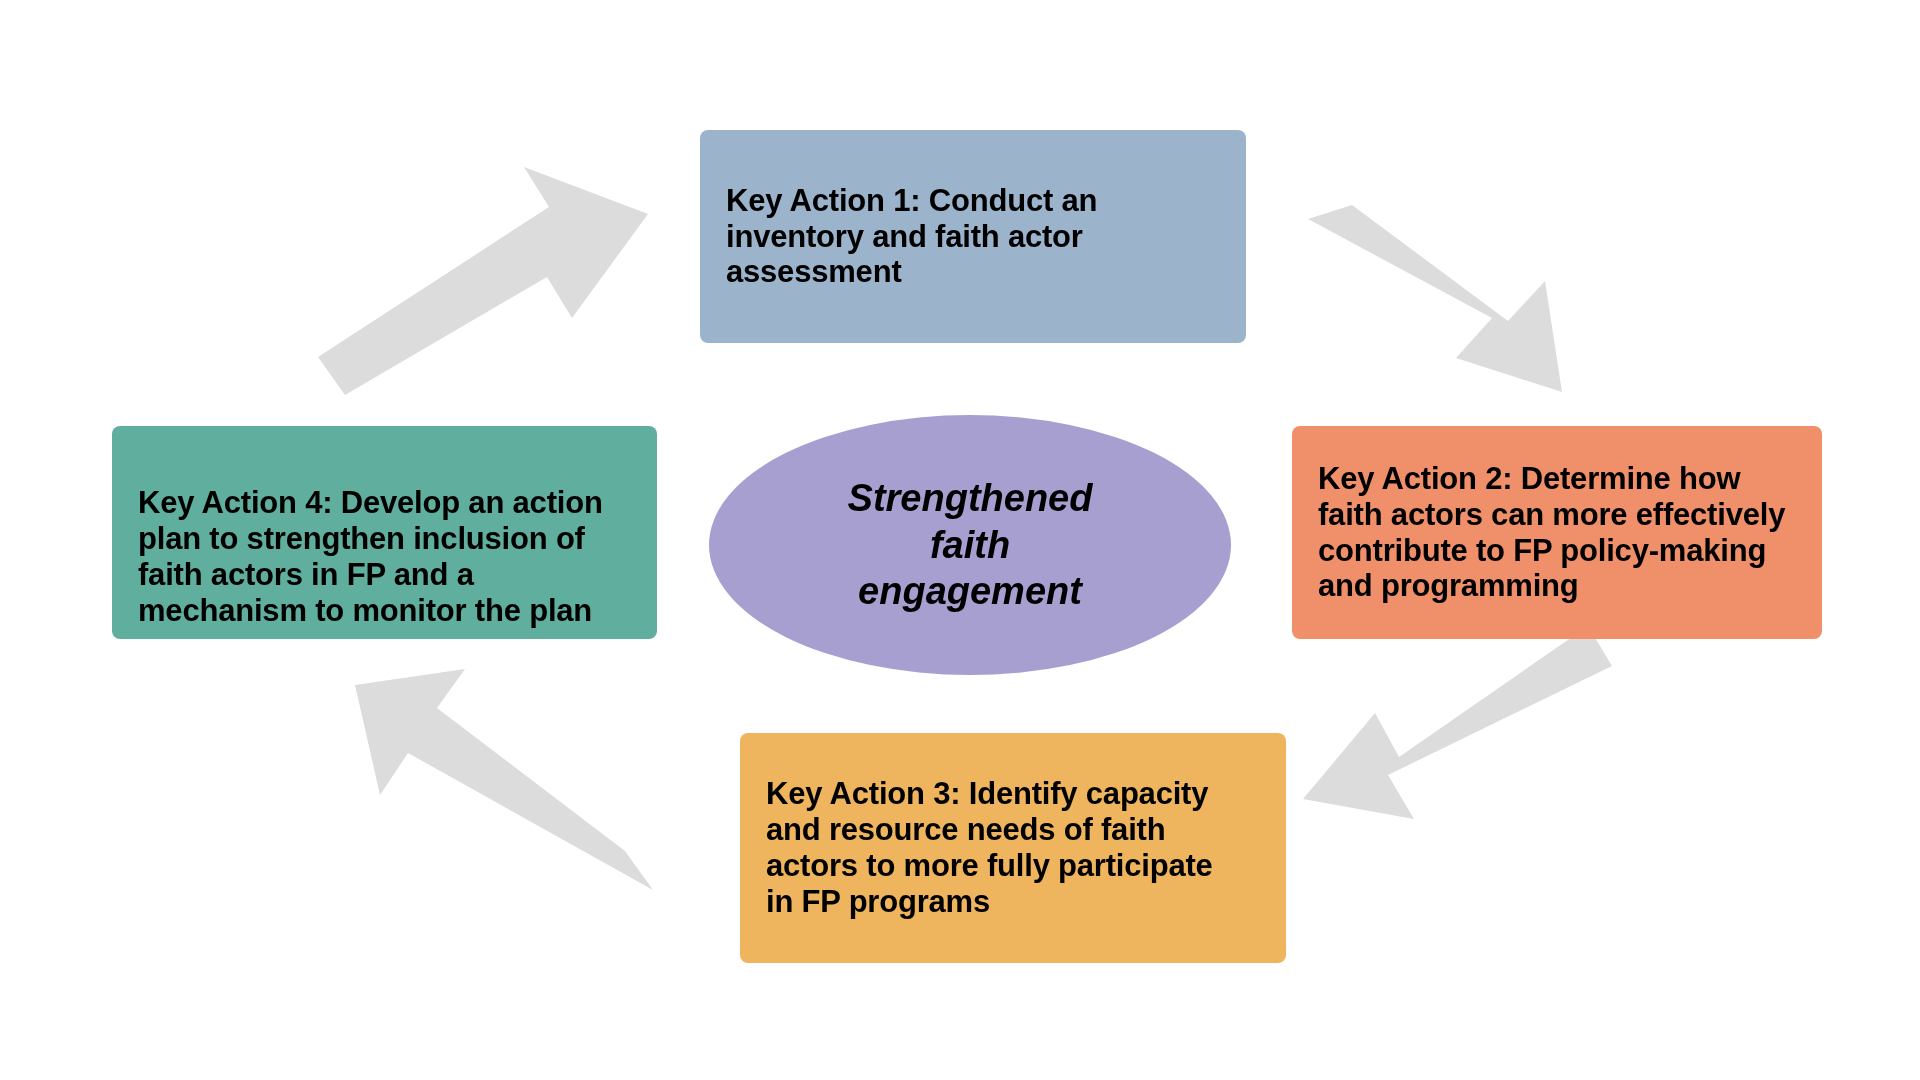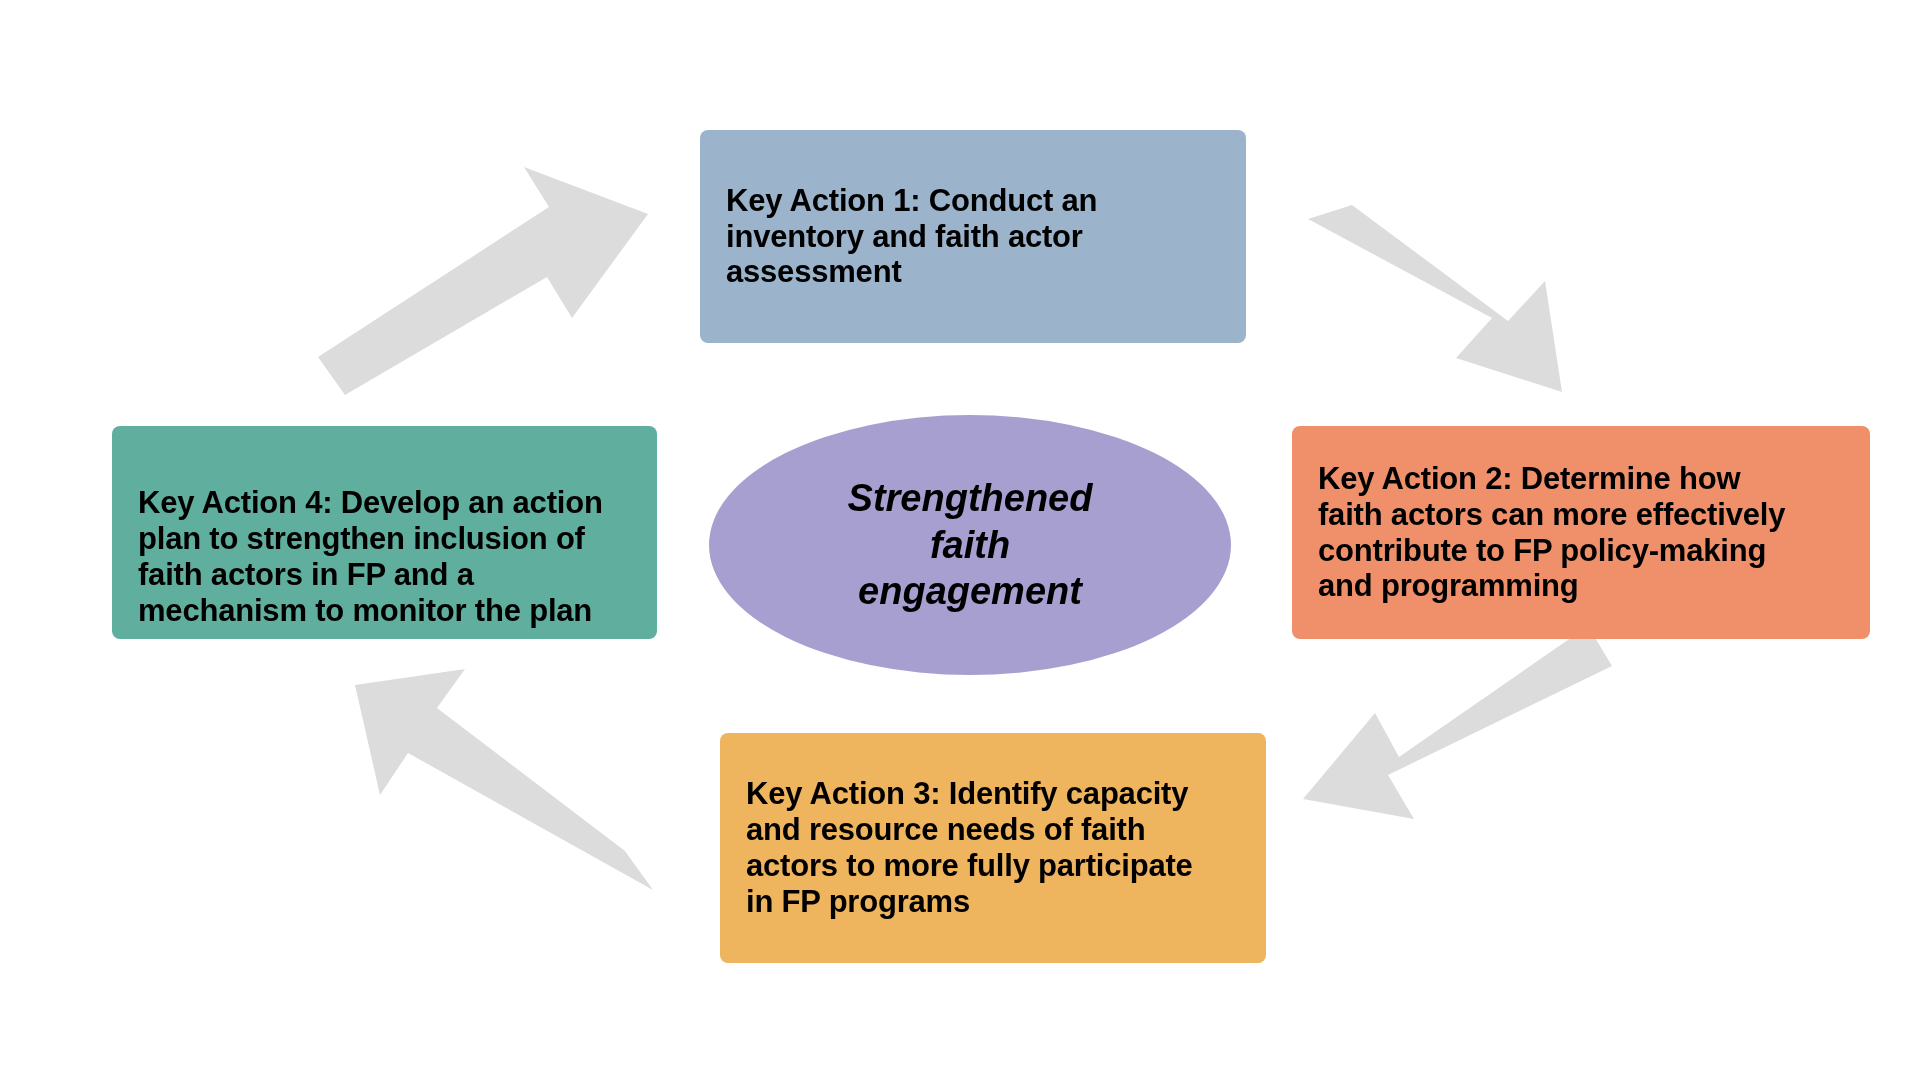--- a/index.html
+++ b/index.html
@@ -45,25 +45,25 @@
   }
   #node-1 {
     left: 700px;
     top: 130px;
     width: 546px;
     height: 213px;
   }
   #node-2 {
     left: 1292px;
     top: 426px;
-    width: 578px;
+    width: 530px;
     height: 213px;
   }
   #node-3 {
-    left: 720px;
+    left: 740px;
     top: 733px;
     width: 546px;
     height: 230px;
   }
   #node-4 {
     left: 112px;
     top: 426px;
     width: 545px;
     height: 213px;
     align-items: flex-end;

